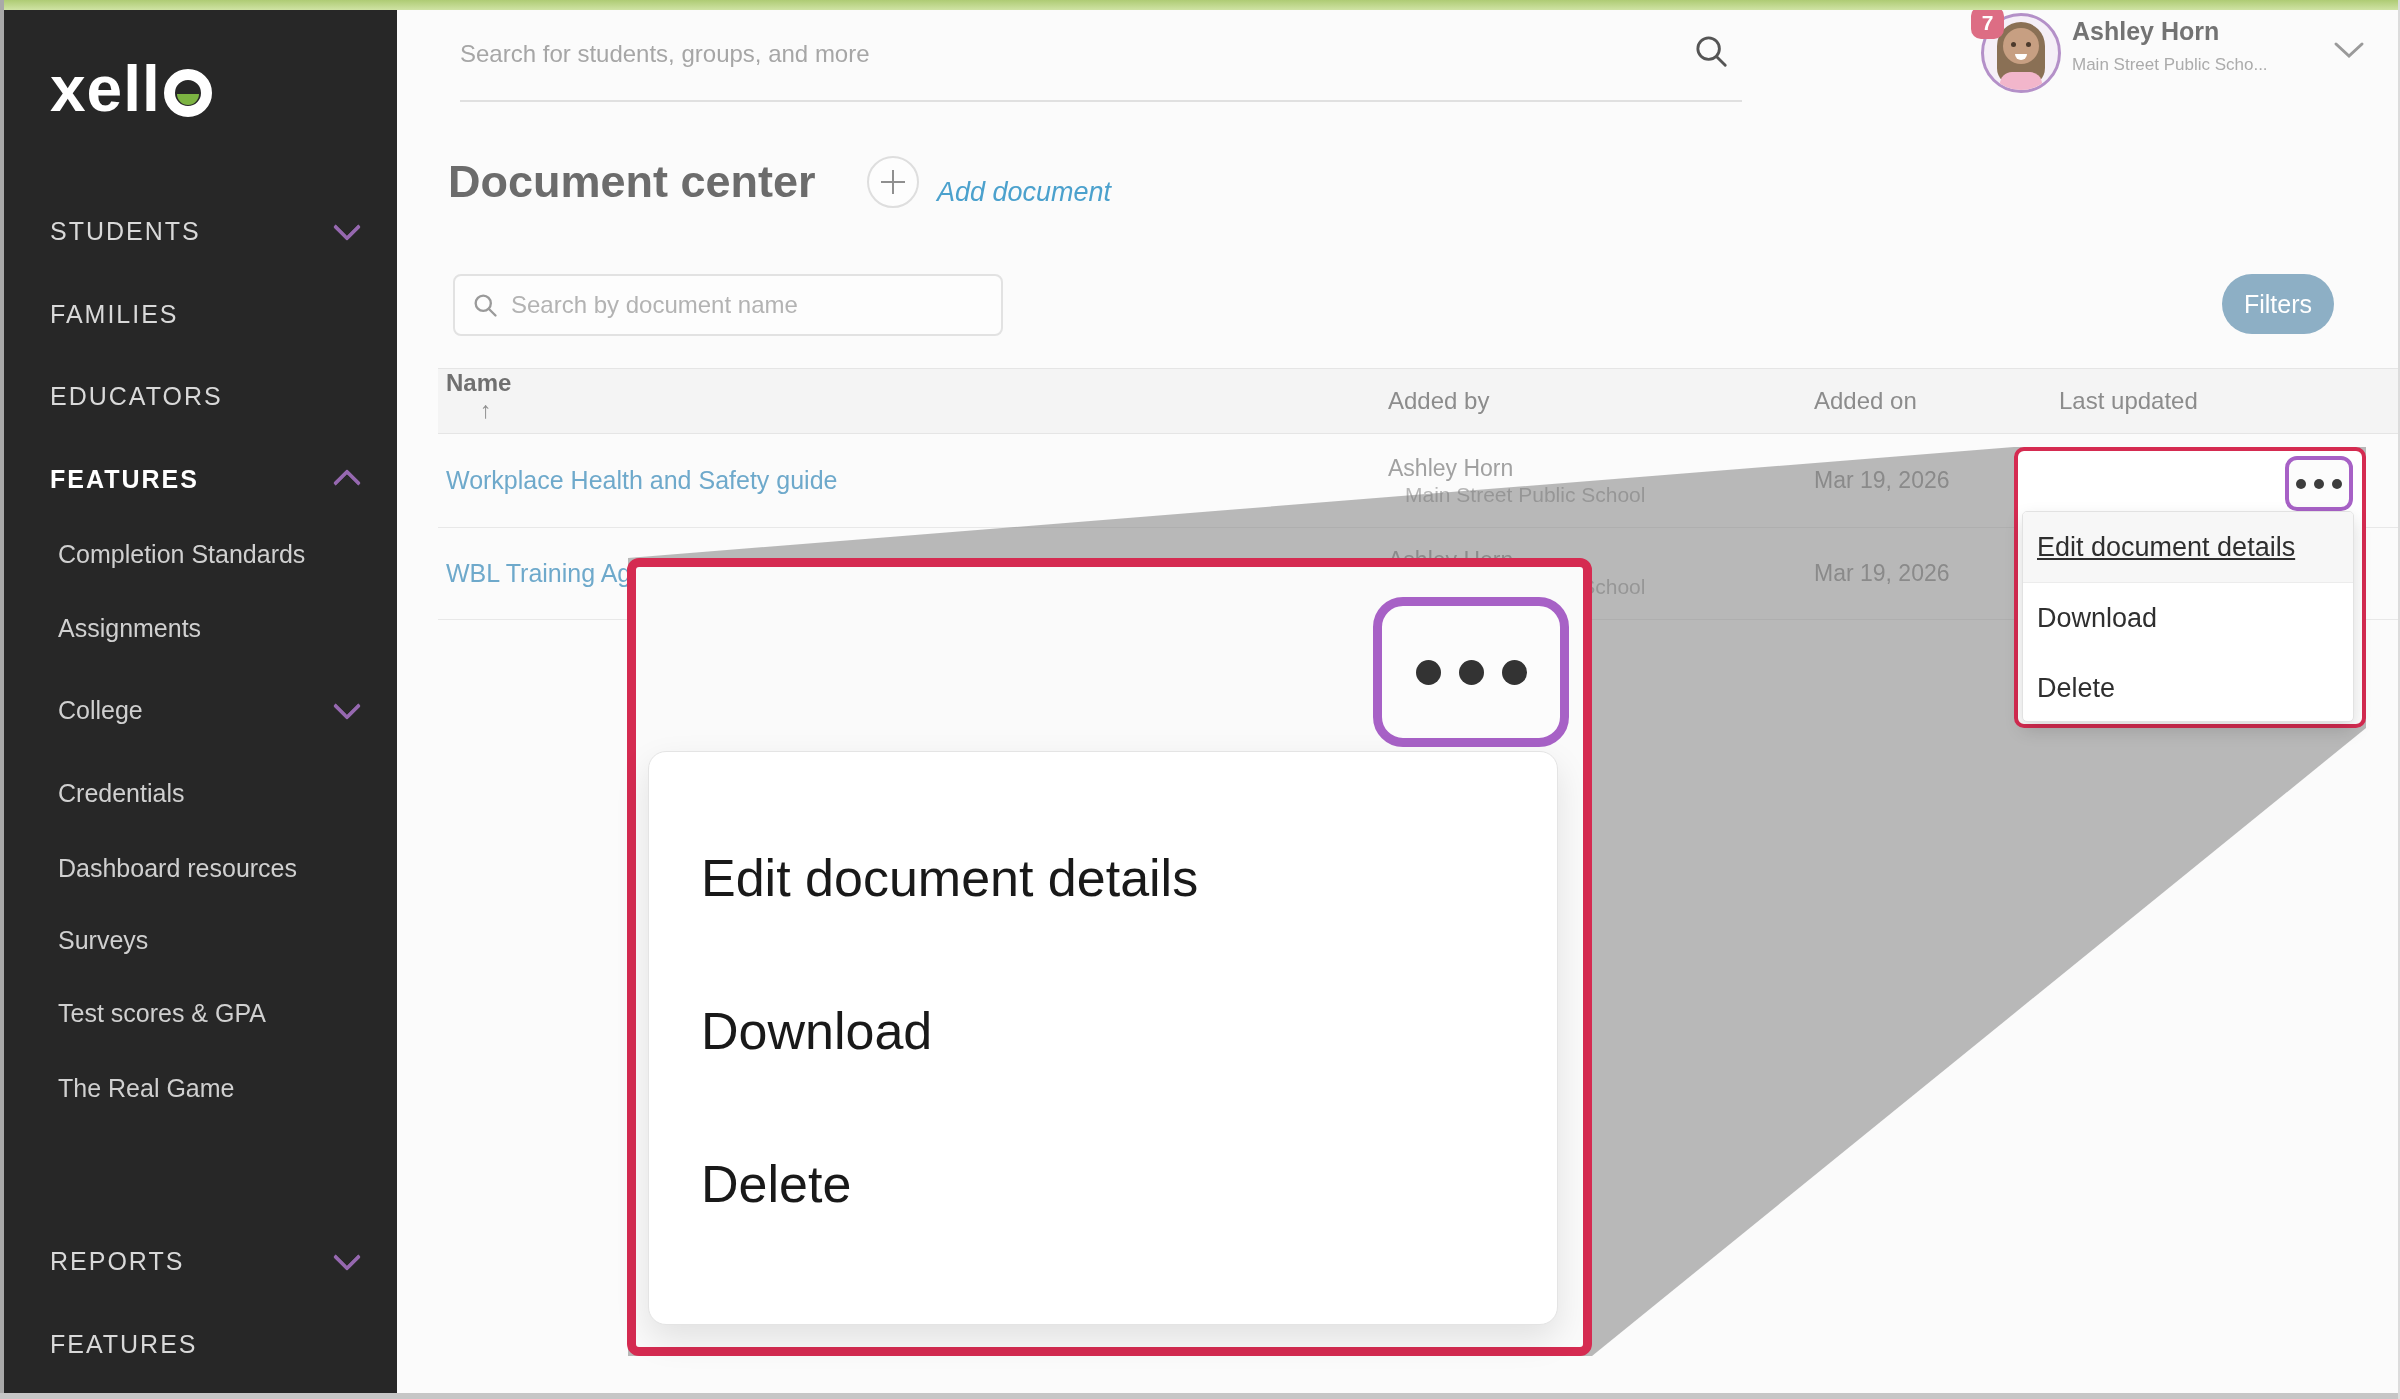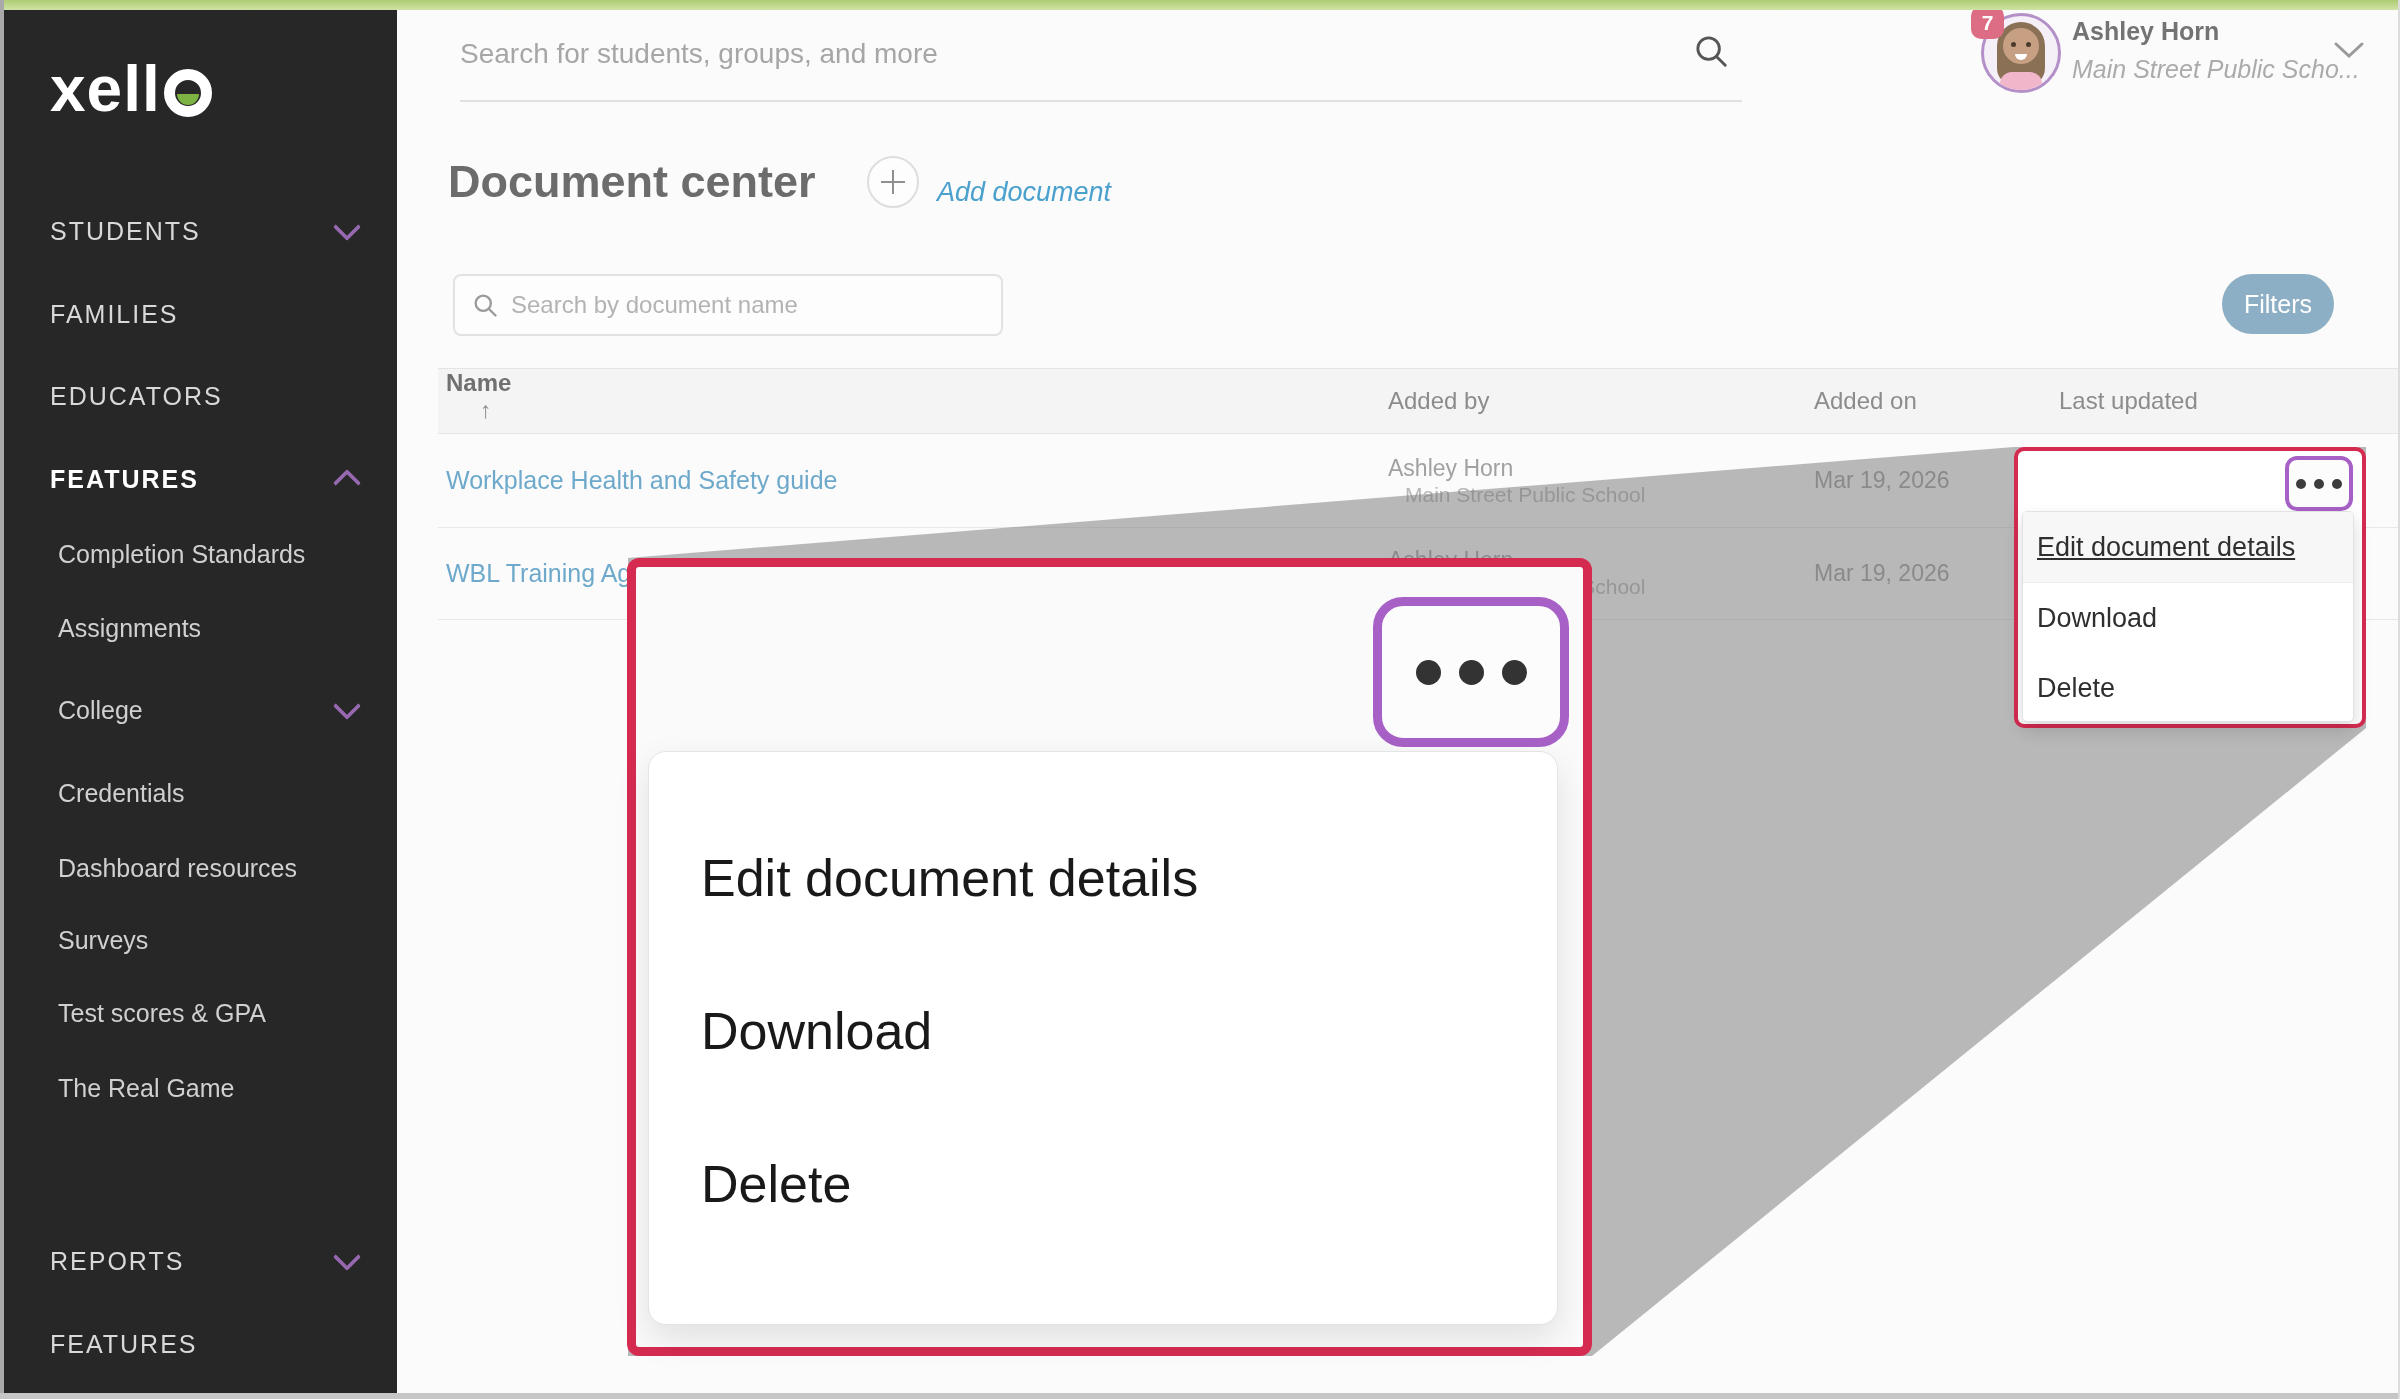--- a/index.html
+++ b/index.html
@@ -32,39 +32,39 @@
   .nav-pill{position:absolute;left:14px;top:1117px;width:364px;height:70px;border-radius:36px;
     background:#9c67ad;display:flex;align-items:center;padding-left:40px;box-sizing:border-box;cursor:pointer;}
   .nav-pill .nav-sub-label{color:#fff;font-weight:bold;}
   .chev{width:16px;height:16px;border-right:4px solid #9668b0;border-bottom:4px solid #9668b0;
     position:absolute;right:40px;border-radius:2px;}
   .chev.down{transform:rotate(45deg);top:16px;}
   .chev.up{transform:rotate(-135deg);top:24px;}
 
   
   .top-search-input{position:absolute;left:458px;top:22px;width:1200px;height:62px;border:none;
-    background:transparent;outline:none;font-size:28px;color:#666;font-family:inherit;}
+    background:transparent;outline:none;font-size:24px;color:#666;font-family:inherit;}
   .top-search-input::placeholder{color:#a6a6a6;}
   .top-underline{position:absolute;left:460px;top:100px;width:1282px;height:2px;background:#e0e0e0;}
   .top-search-icon{position:absolute;left:1692px;top:32px;cursor:pointer;}
   .badge{position:absolute;left:1971px;top:6px;width:33px;height:33px;background:#dd6d84;
     border-radius:10px;color:#fff;font-size:21px;font-weight:bold;display:flex;align-items:center;
     justify-content:center;z-index:3;}
   .avatar{position:absolute;left:1981px;top:13px;width:74px;height:74px;border-radius:50%;
     border:3px solid #b490c8;background:#f5eff7;overflow:hidden;cursor:pointer;z-index:2;}
   .avatar .hair{position:absolute;left:13px;top:6px;width:48px;height:64px;background:#8a7055;
     border-radius:24px 24px 18px 18px;}
   .avatar .face{position:absolute;left:19px;top:12px;width:36px;height:36px;background:#c79f82;border-radius:50%;}
   .avatar .eye{position:absolute;top:26px;width:5px;height:5px;background:#4c3a2c;border-radius:50%;}
   .avatar .eye.l{left:27px;} .avatar .eye.r{left:42px;}
   .avatar .mouth{position:absolute;left:31px;top:38px;width:12px;height:6px;background:#fff;border-radius:0 0 8px 8px;}
   .avatar .shirt{position:absolute;left:16px;bottom:0;width:42px;height:18px;background:#f2b6cb;
     border-radius:12px 12px 0 0;}
   .user-name{position:absolute;left:2072px;top:17px;font-size:25px;font-weight:bold;color:#737373;}
-  .user-school{position:absolute;left:2072px;top:55px;font-size:25px;color:#ababab;font-style:italic;}
+  .user-school{position:absolute;left:2072px;top:55px;font-size:17px;color:#ababab;}
   .user-chev{position:absolute;left:2332px;top:38px;width:30px;height:30px;cursor:pointer;}
 
   
   .page-title{position:absolute;left:448px;top:156px;font-size:45px;font-weight:bold;color:#6c6c6c;}
   .add-doc{position:absolute;left:867px;top:156px;display:flex;align-items:flex-end;cursor:pointer;font-style:italic;}
   .plus-circle{width:52px;height:52px;border:2px solid #dedede;border-radius:50%;background:#fdfdfd;
     position:relative;box-sizing:border-box;}
   .plus-circle i{position:absolute;background:#8f8f8f;}
   .plus-circle .h{left:12px;top:23px;width:24px;height:2px;}
   .plus-circle .v{left:23px;top:12px;width:2px;height:24px;}

